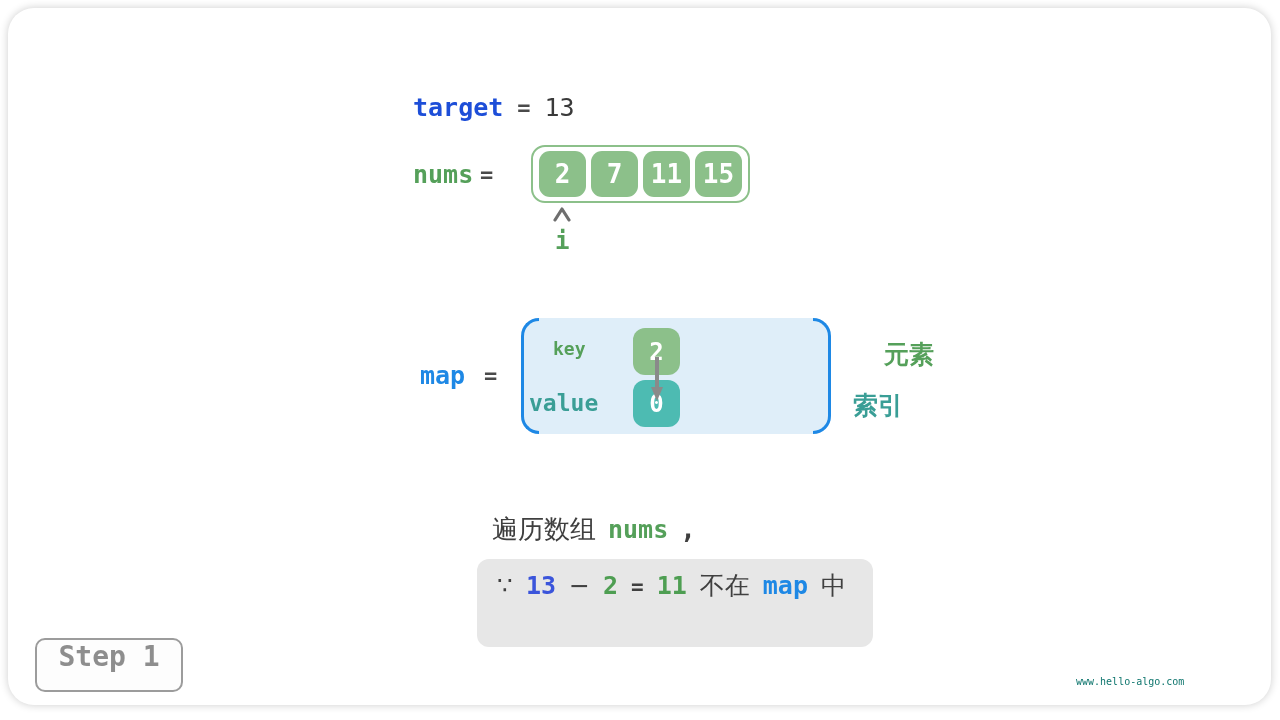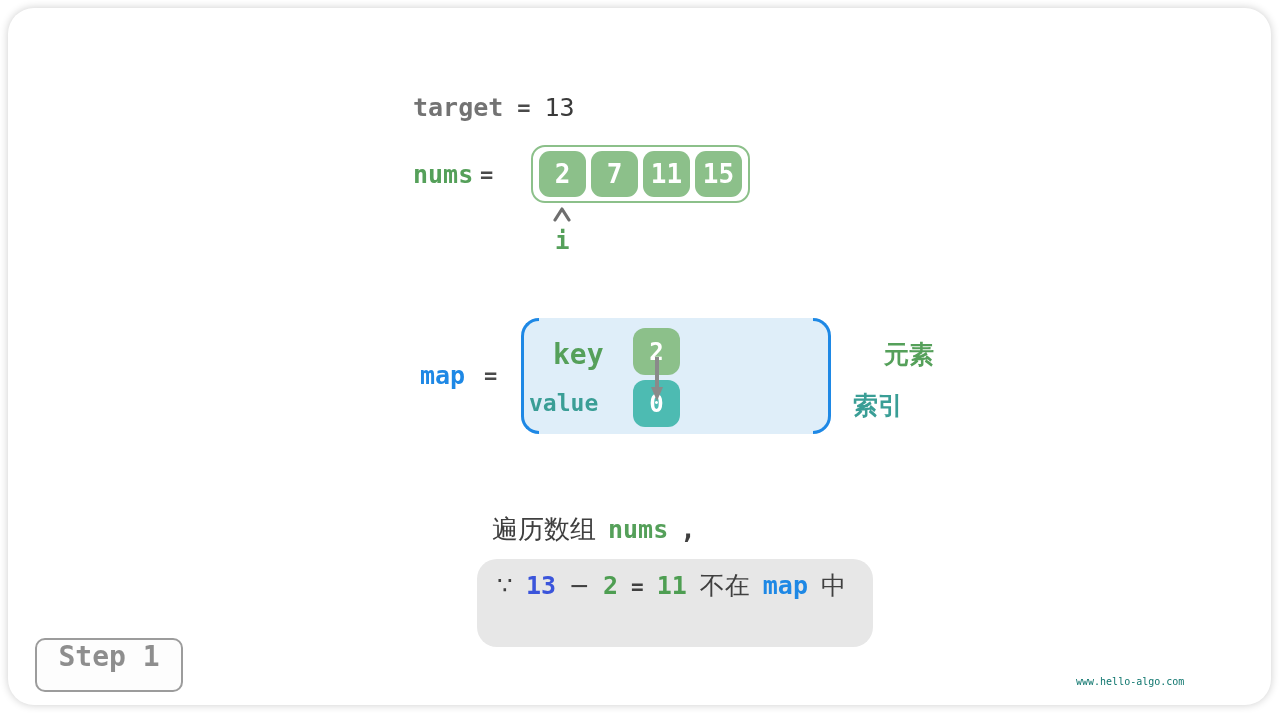--- a/index.html
+++ b/index.html
@@ -12,21 +12,21 @@
   .card {
     position: absolute; left: 8px; top: 8px; width: 1263px; height: 697px;
     background: #ffffff; border-radius: 26px;
     box-shadow: 0 0 9px rgba(0,0,0,0.20);
   }
 
   .abs { position: absolute; }
 
   
   .target-line { left: 413px; top: 93px; font-size: 25px; line-height: 30px; white-space: nowrap; }
-  .tok-target { color: #737373; }
+  .tok-target { color: #1d4ed8; }
   .eq-sign { color: #4a4a4a; font-family: "DejaVu Sans Mono", monospace; font-weight: bold; font-size: 22px; margin: 0 14px; vertical-align: 1px; }
   .tok-13 { color: #3a3a3a; }
 
   
   .nums-label { left: 413px; top: 160px; font-size: 25px; color: #55a05a; }
   .nums-eq { left: 480px; top: 162px; font-size: 22px; color: #4a4a4a; }
   .array-box {
     left: 531px; top: 145px; width: 219px; height: 58px;
     background: #ffffff; border: 2px solid #8cc08a; border-radius: 14px;
     display: flex; align-items: center; justify-content: center; gap: 5px; padding: 0 5px;
@@ -42,42 +42,42 @@
   
   .map-label { left: 420px; top: 361px; font-size: 25px; color: #1e88e5; }
   .map-eq { left: 484px; top: 363px; font-size: 22px; color: #4a4a4a; }
   .map-box {
     left: 521px; top: 318px; width: 310px; height: 116px;
     background: #dfeef9; border-radius: 18px;
   }
   .bracket { position: absolute; top: 0; bottom: 0; width: 18px; border: 3px solid #1e88e5; }
   .bracket-left  { left: 0;  border-right: none; border-radius: 18px 0 0 18px; }
   .bracket-right { right: 0; border-left: none;  border-radius: 0 18px 18px 0; }
-  .key-label   { position: absolute; left: 32px; top: 20px; font-size: 28px; color: #55a05a; }
+  .key-label   { position: absolute; left: 32px; top: 20px; font-size: 18px; color: #55a05a; }
   .value-label { position: absolute; left: 8px; top: 72px; font-size: 23px; color: #3a9e96; }
   .key-cell, .value-cell {
     position: absolute; left: 112px; width: 47px; height: 47px; border-radius: 12px;
     color: #ffffff; font-family: "DejaVu Sans Mono", monospace; font-weight: bold; font-size: 24px;
     display: flex; align-items: center; justify-content: center;
   }
   .key-cell   { top: 10px; background: #8cc08a; }
   .value-cell { top: 62px; background: #4dbbb2; }
   .map-arrow { position: absolute; left: 128px; top: 37px; width: 16px; height: 48px; }
 
   .element-label { left: 853px; top: 338px; font-size: 25px; font-weight: bold; color: #55a05a; margin-left: 31px; }
   .index-label   { left: 853px; top: 389px; font-size: 25px; font-weight: bold; color: #3a9e96; }
 
   
   .caption { left: 492px; top: 512px; font-size: 26px; white-space: nowrap; text-align: right; }
   .caption .code { color: #55a05a; font-size: 25px; margin: 0 12px; }
   .caption .comma { color: #3f3f3f; }
 
   .note-box {
     left: 477px; top: 559px; width: 396px; height: 88px;
-    background: #e7e7e7; border-radius: 20px; padding: 9px 0 0 20px;
+    background: #e7e7e7; border-radius: 12px; padding: 9px 0 0 20px;
     font-size: 25px; line-height: 35px; white-space: nowrap;
   }
   .note-line span { margin-right: 13px; }
   .c-dark   { color: #404040; }
   .c-indigo { color: #3b55db; }
   .c-green  { color: #4e9e52; }
   .c-blue   { color: #1e88e5; }
   .small-eq { font-size: 21px; }
 
   

